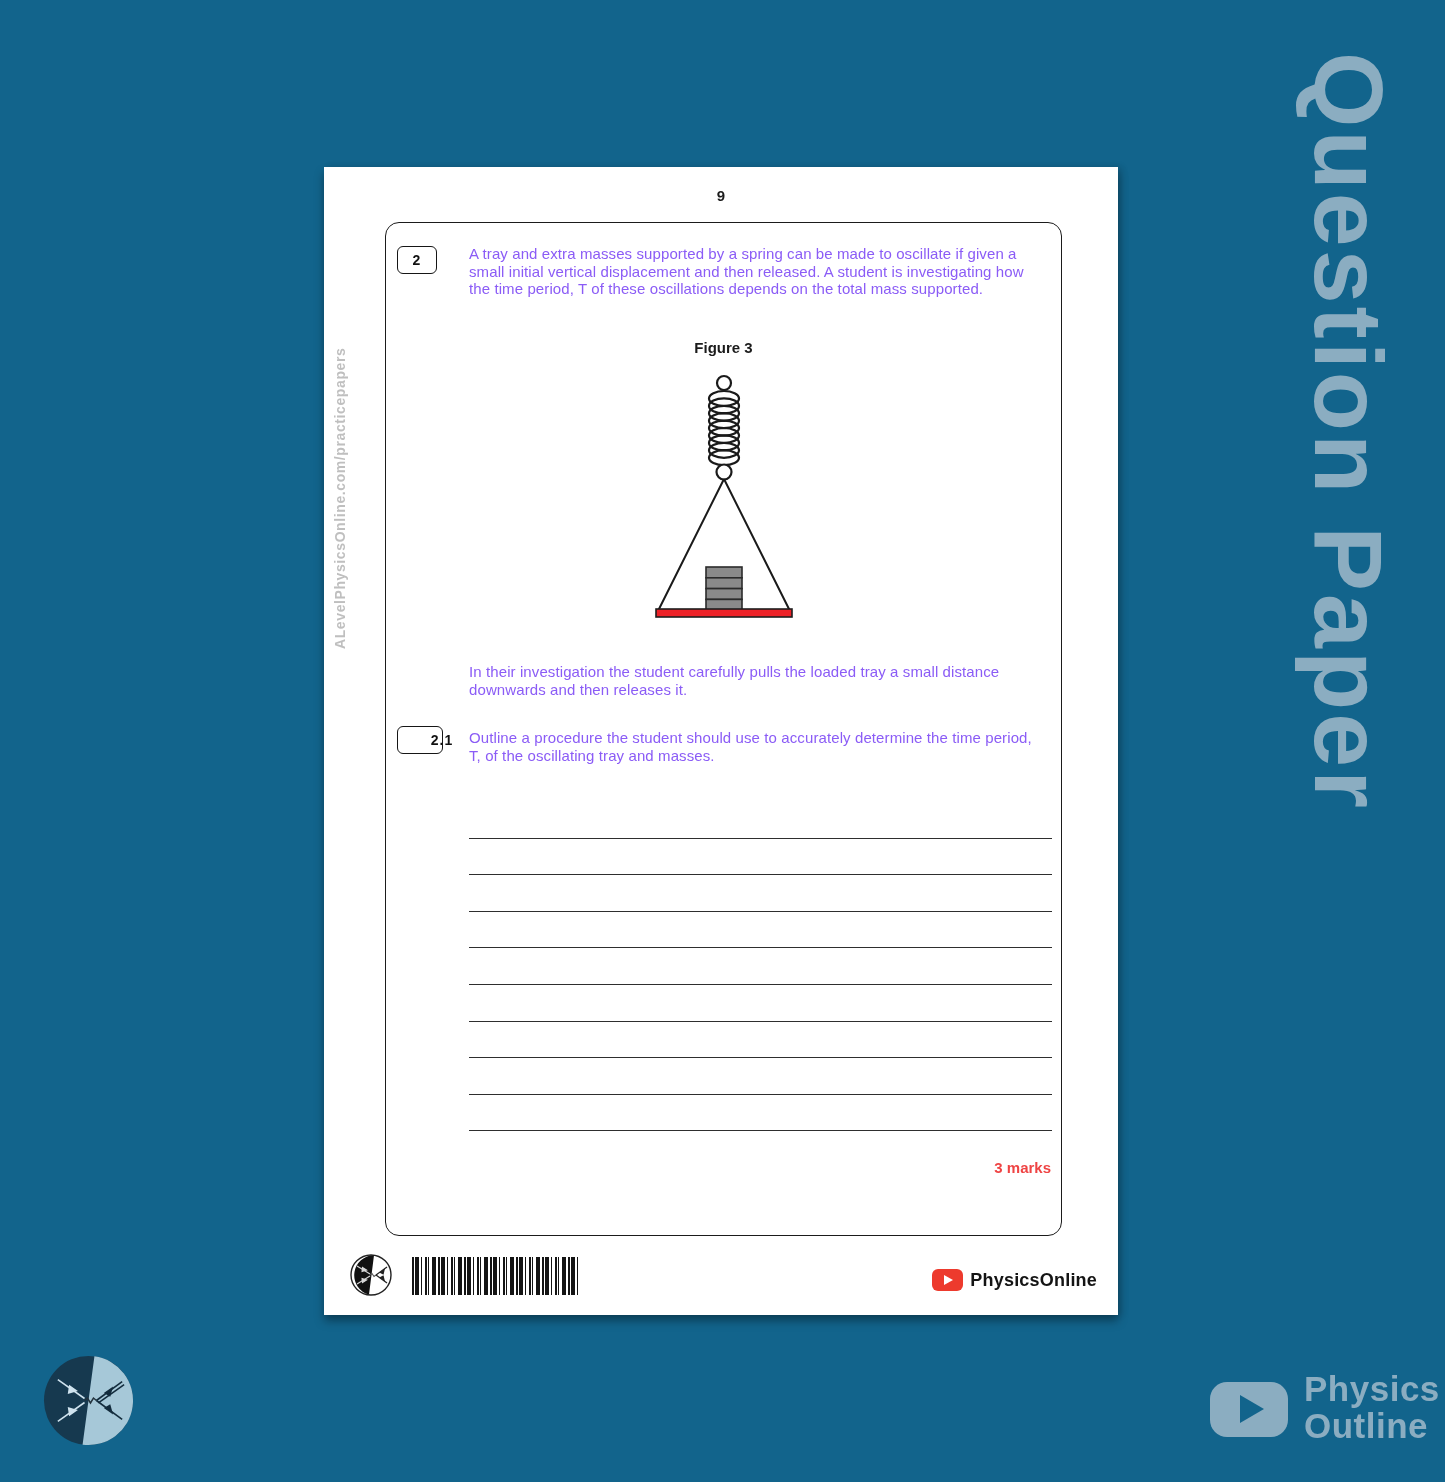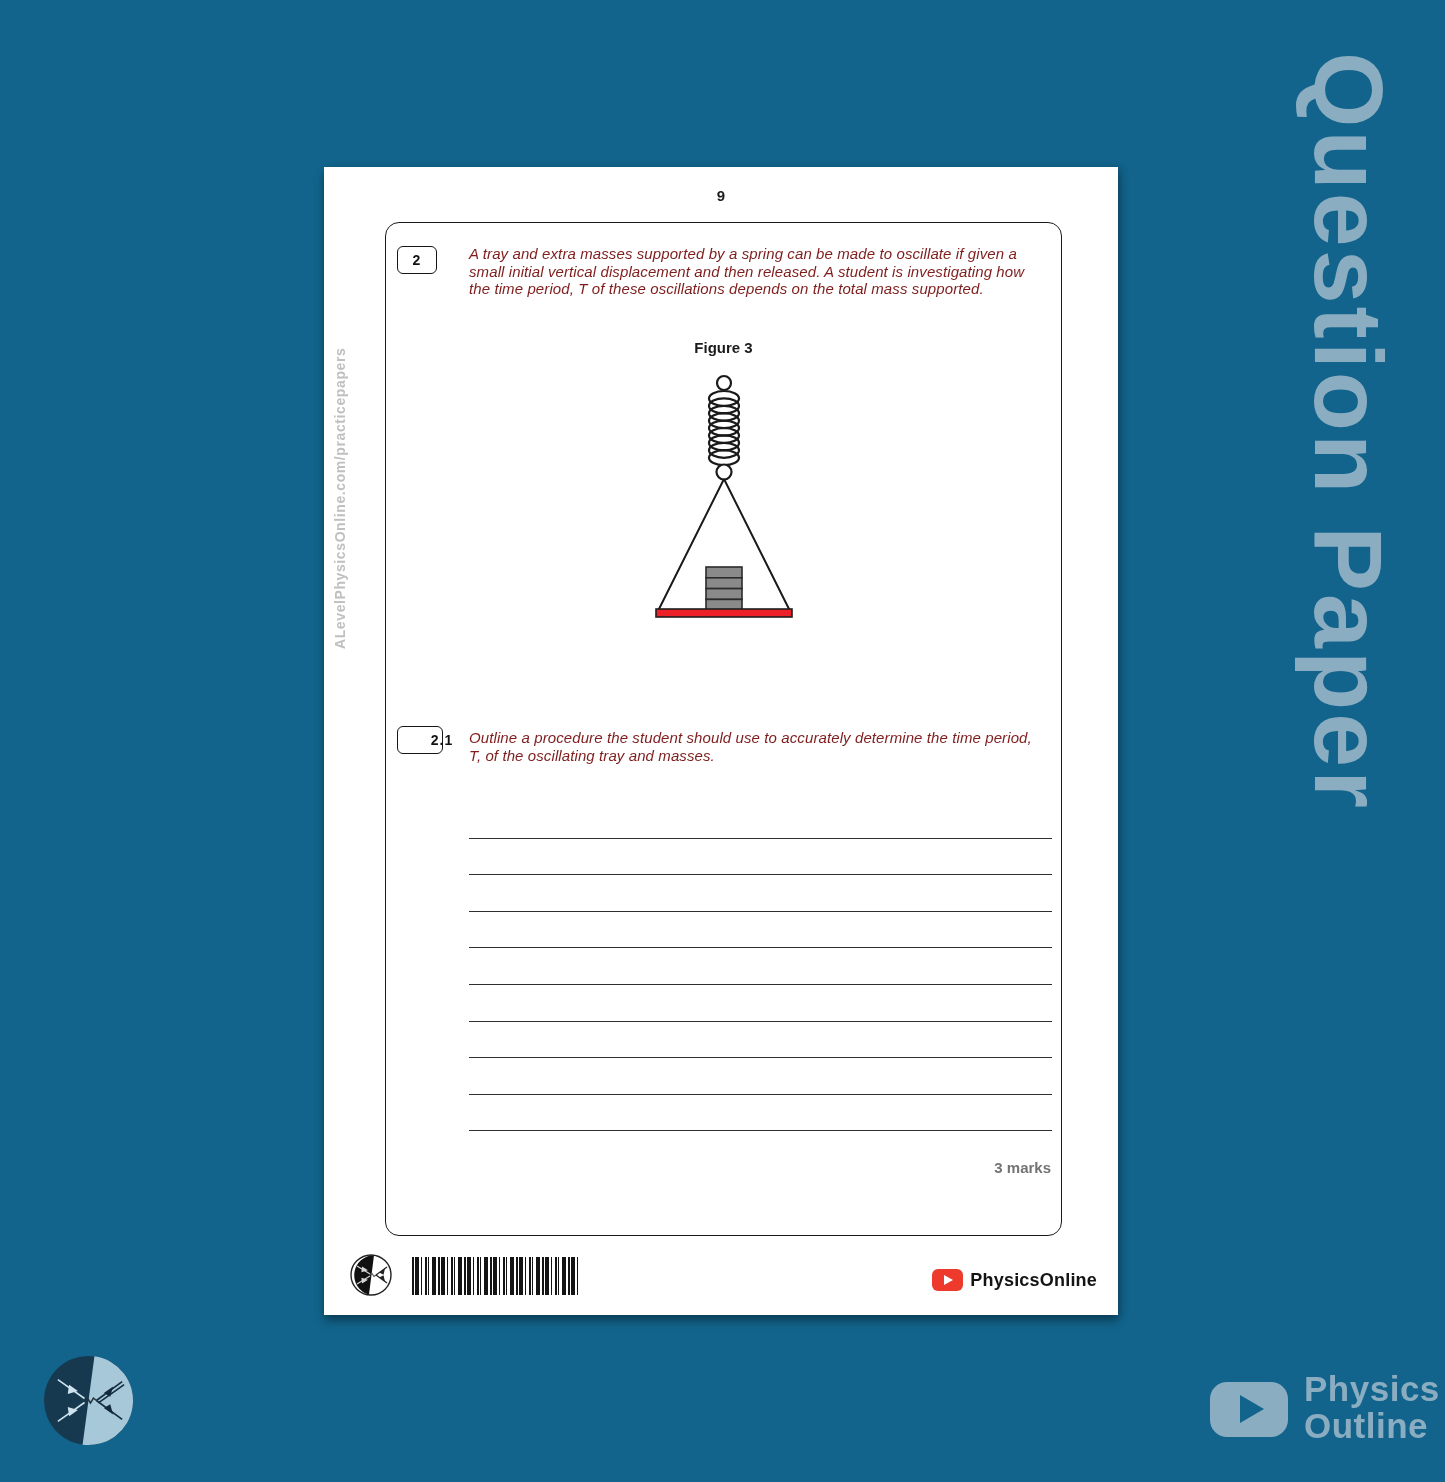--- a/index.html
+++ b/index.html
@@ -47,22 +47,21 @@
     border:1.7px solid #161616; border-radius:6px;
     display:flex; align-items:center; justify-content:center;
     font-size:14px; font-weight:bold; color:#111; letter-spacing:1px;
   }
   .num-box.q2   { top:23px; }
   .num-box.q21  { top:503px;padding-left:44px; }
 
   .body-text {
     position:absolute; left:83px; width:568px;
     font-size:15px; line-height:17.6px; letter-spacing:0.1px;
-    color:#7f1d1d;
-    font-style:italic;
+    color:#8b5cf6;
   }
   .intro-text { top:22px; }
   .note-text  { top:440px; }
   .sub-text   { top:506px; width:578px; }
 
   .figure-label {
     position:absolute; top:116px; left:0; width:100%;
     text-align:center; font-size:15px; font-weight:bold; color:#1b1b1b;
   }
   .figure-wrap {
@@ -71,21 +70,21 @@
 
   .answer-lines {
     position:absolute; left:83px; top:579px; width:583px;
   }
   .answer-line {
     height:36.6px;
     border-bottom:1.8px solid #2E2E2E;
   }
   .marks {
     position:absolute; right:10px; top:936px;
-    font-size:15px; font-weight:bold; color:#737373;
+    font-size:15px; font-weight:bold; color:#ef4444;
   }
 
   
   .footer-logo { position:absolute; left:25px; top:1086px; width:44px; height:44px; }
   .barcode {
     position:absolute; left:88px; top:1090px; width:168px; height:38px;
     background:
       repeating-linear-gradient(90deg,
         #141414 0 2px, #fff 2px 3px,
         #141414 3px 7px, #fff 7px 9px,
@@ -184,20 +183,21 @@
           <rect x="52" y="194" width="36" height="10.8"></rect>
           <rect x="52" y="204.8" width="36" height="10.8"></rect>
           <rect x="52" y="215.6" width="36" height="10.8"></rect>
           <rect x="52" y="226.4" width="36" height="10.8"></rect>
         </g>
 
         <rect x="2" y="236" width="136" height="8" fill="#EC2127" stroke="#1f1f1f" stroke-width="1.6"></rect>
       </svg>
     </div>
 
+    <div class="body-text note-text">In their investigation the student carefully pulls the loaded tray a small distance downwards and then releases it.</div>
 
     <div class="num-box q21">
       <span>2.1</span>
     </div>
 
     <div class="body-text sub-text">Outline a procedure the student should use to accurately determine the time period, T, of the oscillating tray and masses.</div>
 
     <div class="answer-lines">
         <div class="answer-line"></div>
         <div class="answer-line"></div>

